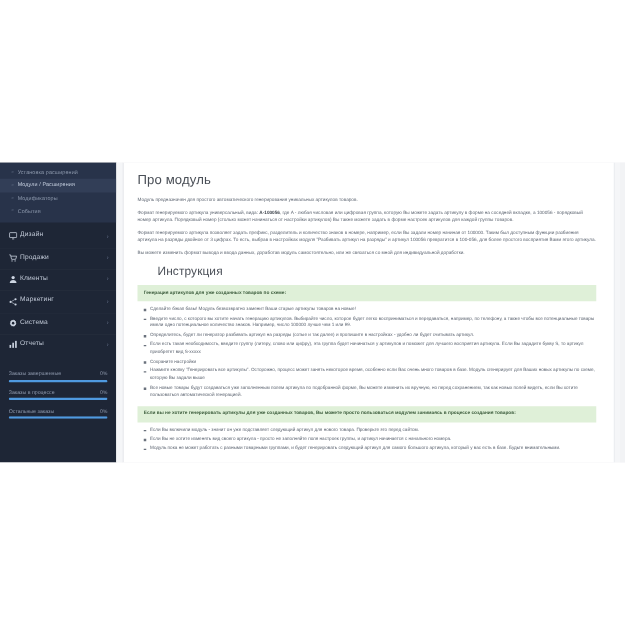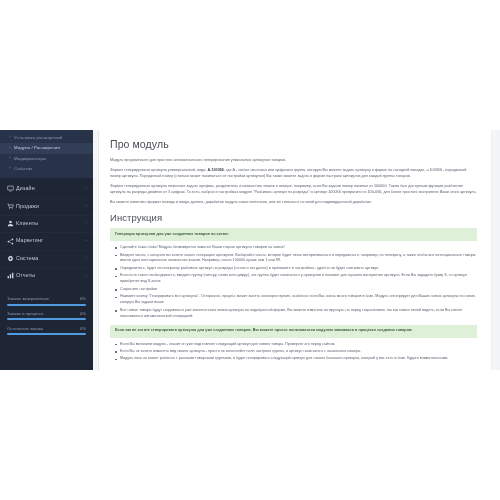--- a/index.html
+++ b/index.html
@@ -42,21 +42,21 @@
 
   
   .content-wrap{flex:1 1 auto;position:relative;background:#f5f6f8;padding:0;}
   .content-inner{position:absolute;left:5px;top:0;right:8px;bottom:0;background:#ffffff;border-left:1px solid #e6e8ec;border-right:1px solid #eceef1;overflow:hidden;}
   .pad{padding:9px 14px 0 11px;}
 
   h1.page-title{
     font-size:10.5px;font-weight:400;color:#4a4f57;margin:0 0 6px 0;line-height:1.1;letter-spacing:.1px;
   }
   h2.section-title{
-    font-size:9.5px;font-weight:400;color:#4a4f57;margin:8px 0 5px 0;line-height:1.1;letter-spacing:.1px;
+    font-size:9.5px;font-weight:400;color:#4a4f57;margin:8px 0 5px 16px;line-height:1.1;letter-spacing:.1px;
   }
   p.para{font-size:3.75px;line-height:1.62;color:#5c6470;margin:0 0 4px 0;text-align:left;}
   p.para b{color:#3f454e;font-weight:700;}
 
   .notice{
     background:#dff0d8;color:#3c5c3c;font-size:3.8px;font-weight:700;
     line-height:1.55;padding:3.4px 5px;margin:0 0 4px 0;
   }
   ul.bullets{margin:0 0 5px 0;padding:0 0 0 10px;list-style:none;}
   ul.bullets li{

